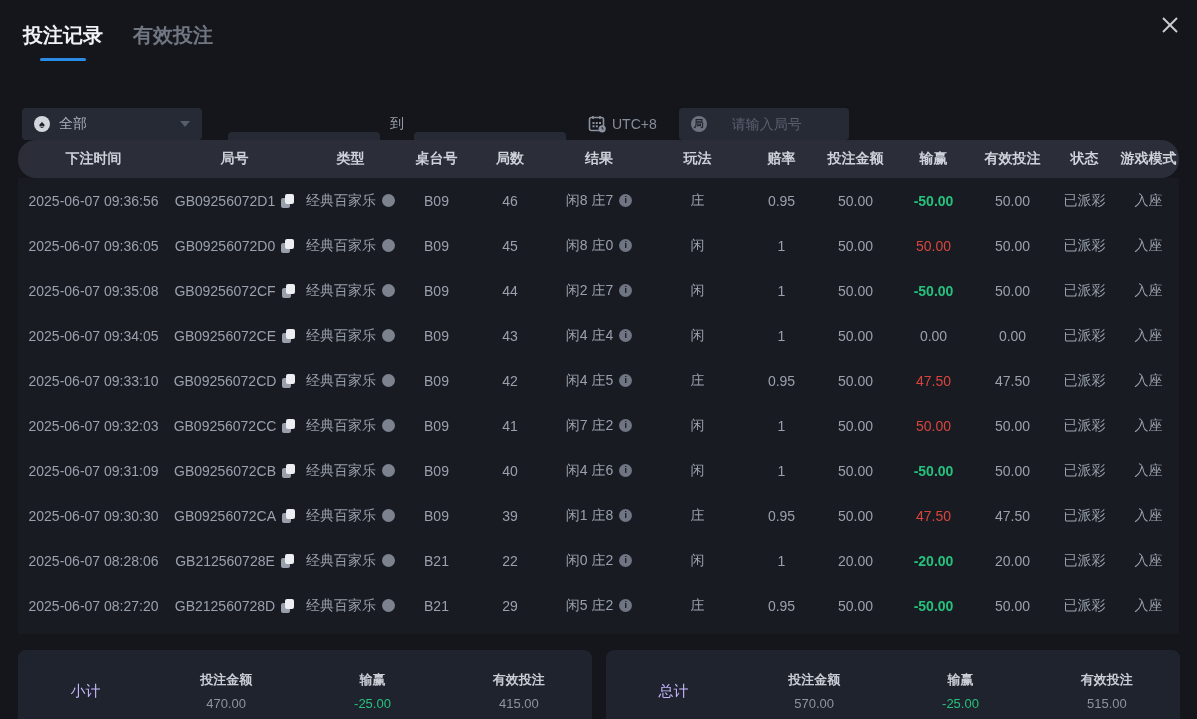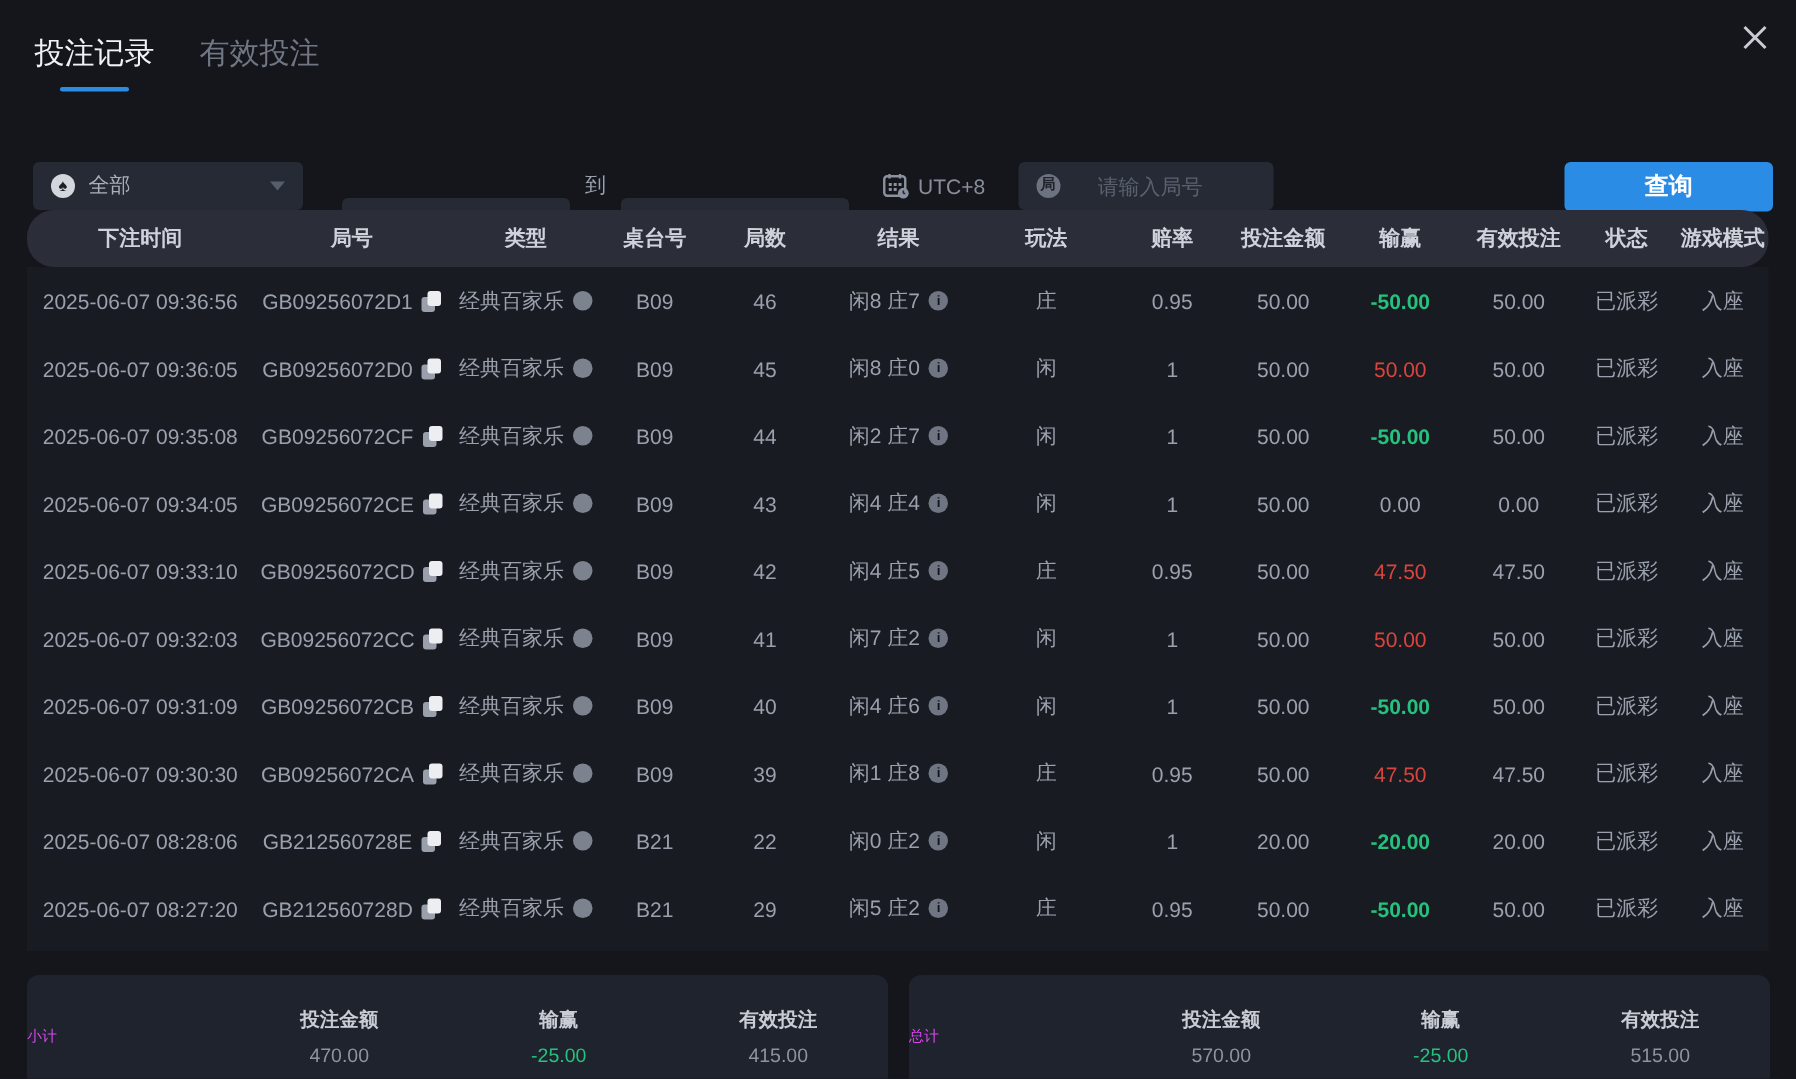--- a/index.html
+++ b/index.html
@@ -10,21 +10,21 @@
   }
   *{margin:0;padding:0;box-sizing:border-box;}
   html,body{width:1197px;height:719px;}
   body{
     background:var(--page-bg);
     font-family:"Liberation Sans","DejaVu Sans",sans-serif;
     position:relative;overflow:hidden;color:var(--txt-dim);
   }
   
   .tabs{position:absolute;left:23px;top:22px;display:flex;gap:30px;}
-  .tab{font-size:20px;font-weight:normal;color:#707682;cursor:pointer;text-align:center;}
+  .tab{font-size:20px;font-weight:bold;color:#707682;cursor:pointer;text-align:center;}
   .tab.active{color:#f0f2f5;}
   .tab .underline{height:3px;width:46px;border-radius:2px;background:transparent;margin:9px auto 0;}
   .tab.active .underline{background:var(--accent);}
   
   .close-btn{position:absolute;right:14px;top:12px;width:26px;height:26px;cursor:pointer;display:flex;align-items:center;justify-content:center;background:none;border:none;}
   
   .filters{position:absolute;left:22px;top:84px;width:1160px;display:flex;align-items:center;gap:26px;}
   .pill{display:flex;align-items:center;gap:9px;height:32px;padding:0 12px;background:var(--pill-bg);border-radius:4px;font-size:14px;color:#a9afbb;cursor:pointer;}
   .pill.w-game{width:180px;}
   .pill.w-time{width:152px;}
@@ -53,21 +53,21 @@
   .wl-neutral{color:var(--txt-dim);}
   .icon-copy{position:relative;width:13px;height:14px;display:inline-block;flex:0 0 auto;cursor:pointer;}
   .icon-copy::after{content:"";position:absolute;right:0;top:0;width:9px;height:10px;background:#eceef1;border-radius:2px;}
   .icon-copy::before{content:"";position:absolute;left:0;bottom:0;width:9px;height:10px;background:#9aa0ab;border-radius:2px;}
   .icon-dot{width:13px;height:13px;border-radius:50%;background:#7c828e;display:inline-block;flex:0 0 auto;}
   .icon-info{width:13px;height:13px;border-radius:50%;background:#6f7582;color:#14161c;font-size:9px;font-weight:bold;display:inline-flex;align-items:center;justify-content:center;line-height:1;flex:0 0 auto;cursor:pointer;font-style:normal;}
   
   .summary-card{position:absolute;top:650px;width:574px;height:80px;background:var(--card-bg);border-radius:8px 8px 0 0;display:flex;align-items:center;padding-top:2px;}
   .summary-card.left{left:18px;}
   .summary-card.right{left:606px;}
-  .card-label{flex:0 0 135px;text-align:left;font-size:10px;color:#d946ef;}
+  .card-label{flex:0 0 135px;text-align:center;font-size:15px;color:#c4b5fd;}
   .stat{flex:1;text-align:center;}
   .stat-label{font-size:13px;font-weight:bold;color:#c9ccd4;margin-bottom:7px;}
   .stat-value{font-size:13px;color:#8d93a0;}
   .stat-value.green{color:var(--green);}
 </style>
 </head>
 <body>
 
 <div class="tabs">
   <div class="tab active">
@@ -119,21 +119,20 @@
       <line x1="14.2" y1="14" x2="15.6" y2="14" stroke="#262a34" stroke-width="1.1"></line>
     </svg>
     <span>UTC+8</span>
   </div>
   <div class="pill w-input">
     <span class="circle-icon round">
         <span>局</span>
       </span>
     <input type="text" placeholder="请输入局号" style="">
   </div>
-  <button class="search-btn">查询</button>
 </div>
 
 <div class="thead grid">
     <div class="th">下注时间</div>
     <div class="th">局号</div>
     <div class="th">类型</div>
     <div class="th">桌台号</div>
     <div class="th">局数</div>
     <div class="th">结果</div>
     <div class="th">玩法</div>

